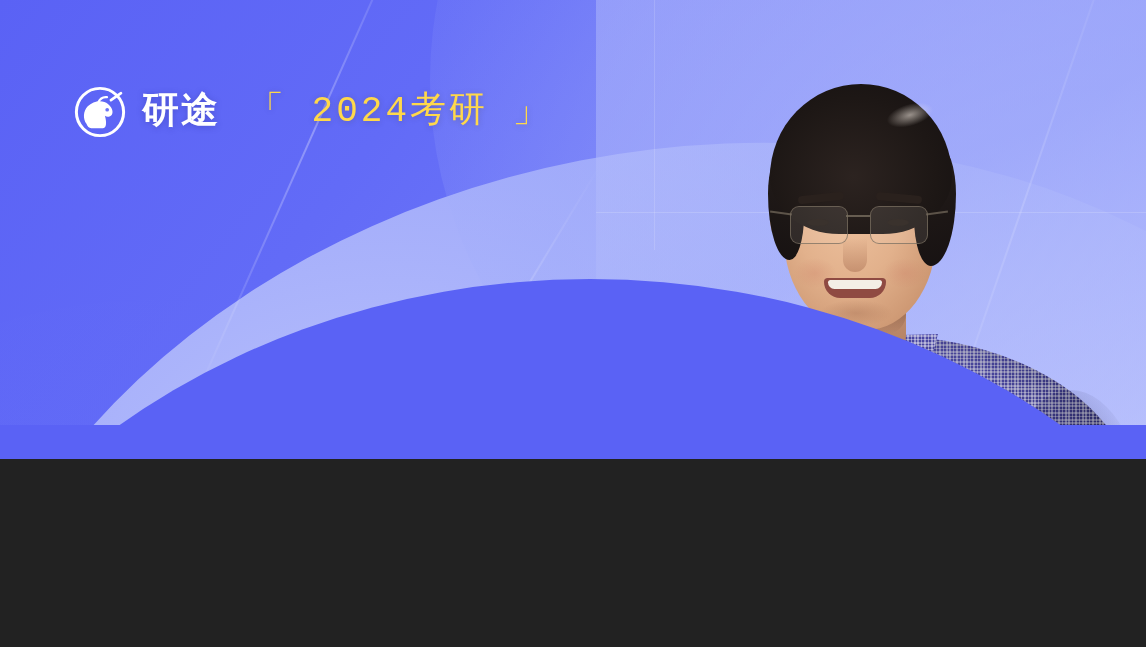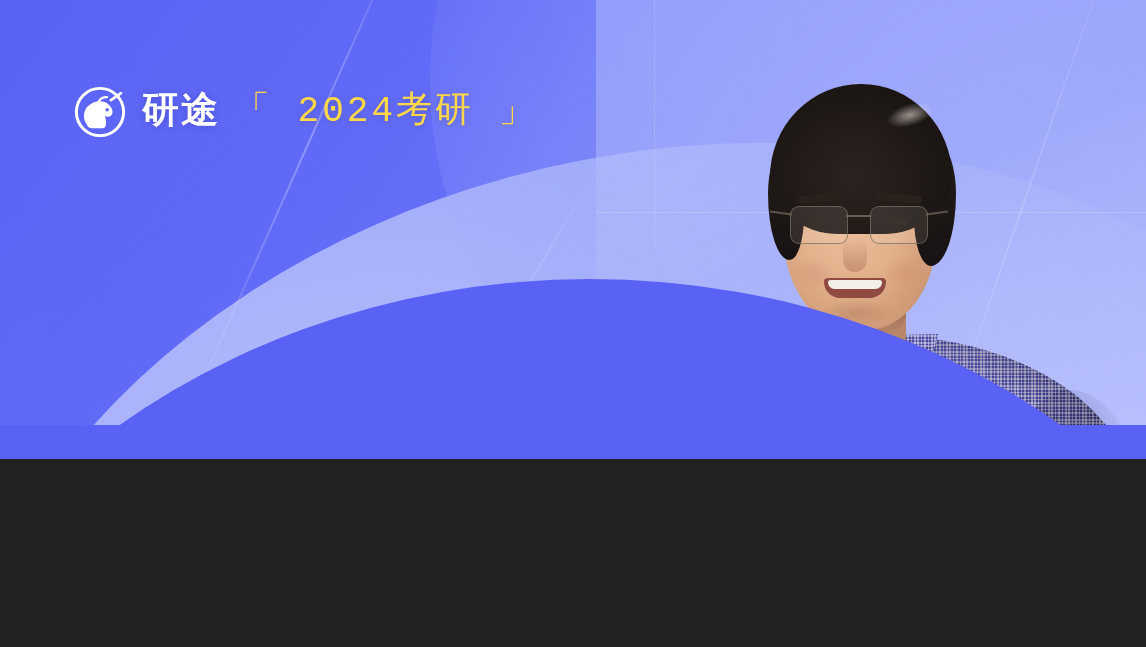--- a/index.html
+++ b/index.html
@@ -320,20 +320,21 @@
     letter-spacing: 2px;
     line-height: 1;
     text-shadow: 0 1px 6px rgba(40,44,140,.35);
   }
   #campaign-tag {
     color: #ffd84a;
     font-size: 36px;
     font-weight: 500;
     letter-spacing: 3px;
     line-height: 1;
+    margin-left: 14px;
     white-space: nowrap;
     text-shadow: 0 1px 6px rgba(60,50,0,.22);
   }
 
   
   #headline {
     position: absolute;
     left: 66px;
     top: 232px;
     z-index: 20;

